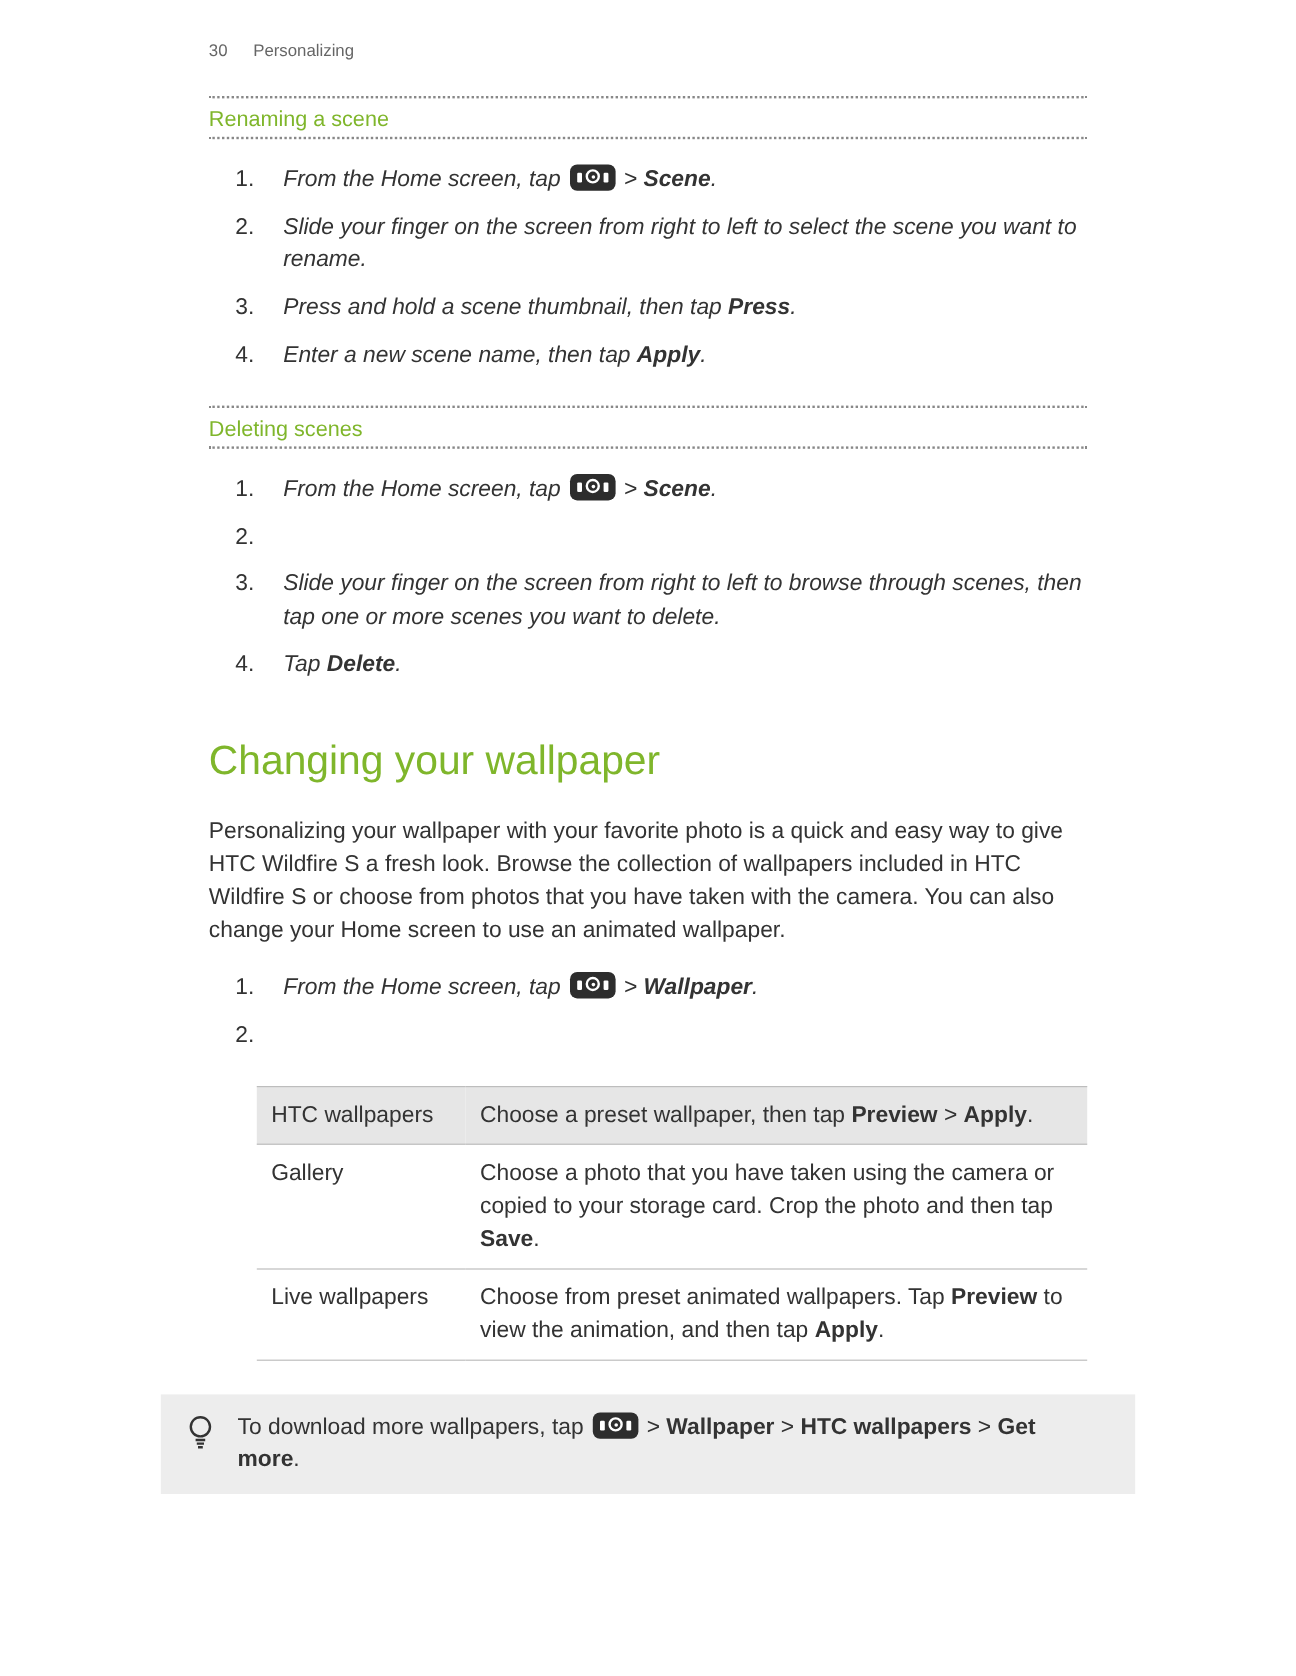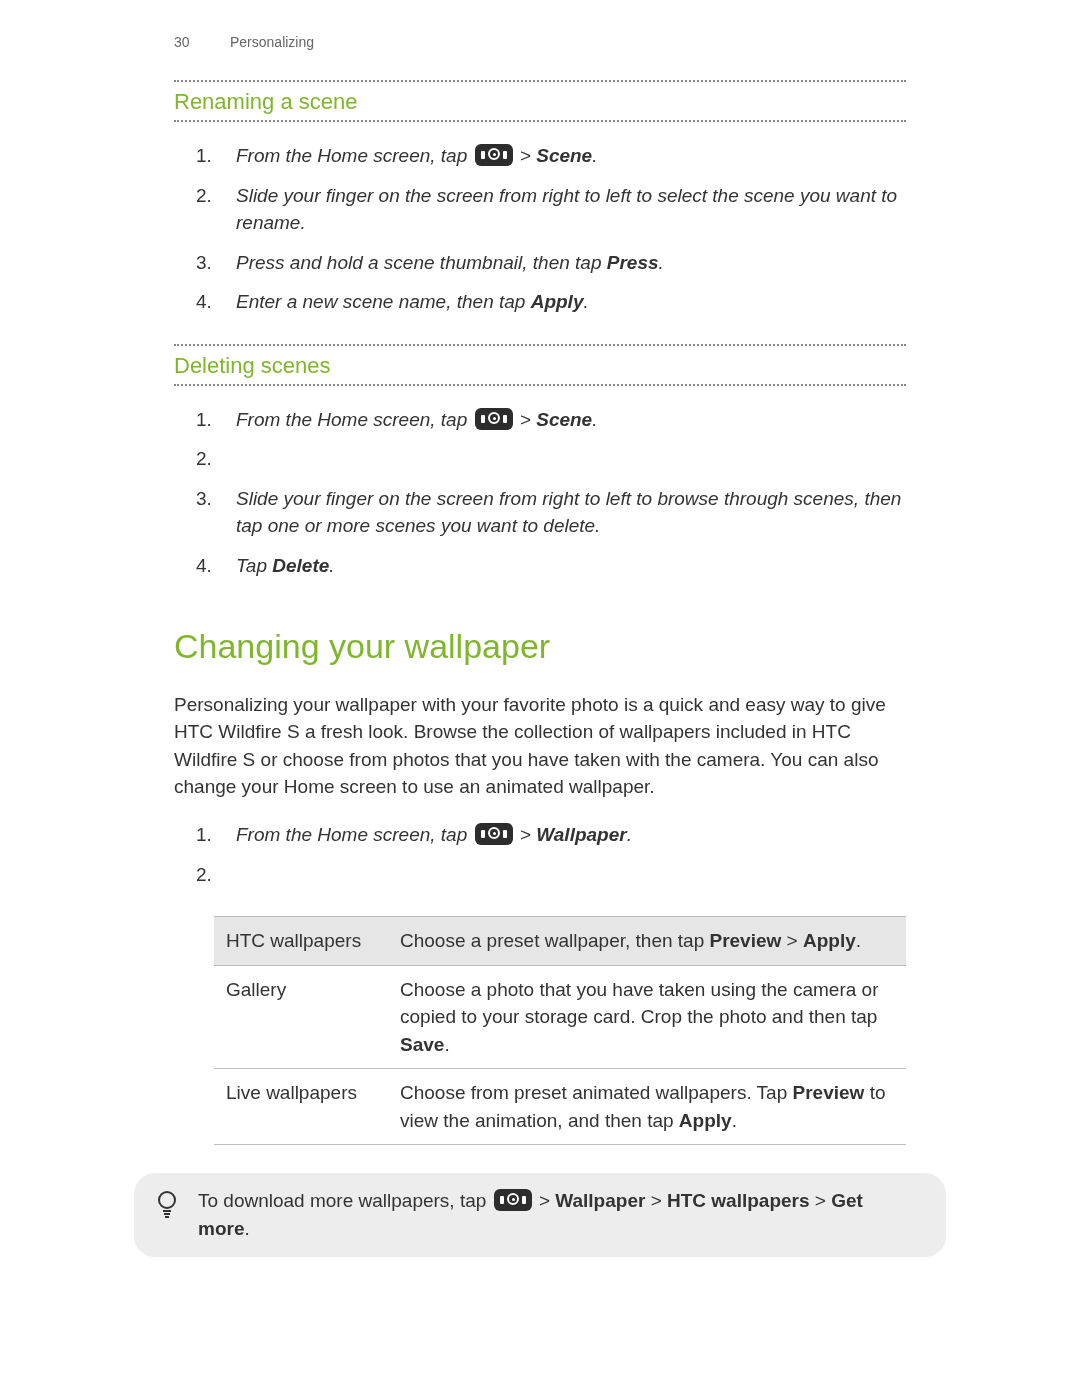--- a/index.html
+++ b/index.html
@@ -22,32 +22,32 @@
     color: var(--text);
     font-size: 19px;
     line-height: 1.45;
   }
   .page {
     padding: 32px 174px 40px 174px;
     box-sizing: border-box;
   }
   .running-head {
     display: flex;
-    gap: 32px;
+    gap: 13px;
     color: var(--muted);
     font-size: 14px;
     margin-bottom: 28px;
   }
   .running-head .page-num { min-width: 24px; }
   .dotted-top {
     border-top: 2px dotted #888;
   }
   .section-h {
     color: var(--green);
-    font-size: 22px;
+    font-size: 18px;
     font-weight: 400;
     padding: 4px 0 2px 0;
     border-bottom: 2px dotted #888;
     margin: 0 0 14px 0;
   }
   .h1 {
     color: var(--green);
     font-size: 34px;
     font-weight: 400;
     margin: 36px 0 20px 0;
@@ -153,21 +153,20 @@
     border-top: 1px solid var(--table-border);
   }
   table.opts th { width: 150px; white-space: nowrap; }
   .tip {
     display: flex;
     gap: 18px;
     background: var(--tip-bg);
     margin: 28px -40px 0 -40px;
     padding: 14px 40px 14px 20px;
     align-items: flex-start;
-    border-radius: 21px;
   }
   .tip-icon {
     flex: 0 0 auto;
     margin-top: 2px;
   }
   .tip-icon svg { display: block; }
 </style>
 </head>
 <body>
 

